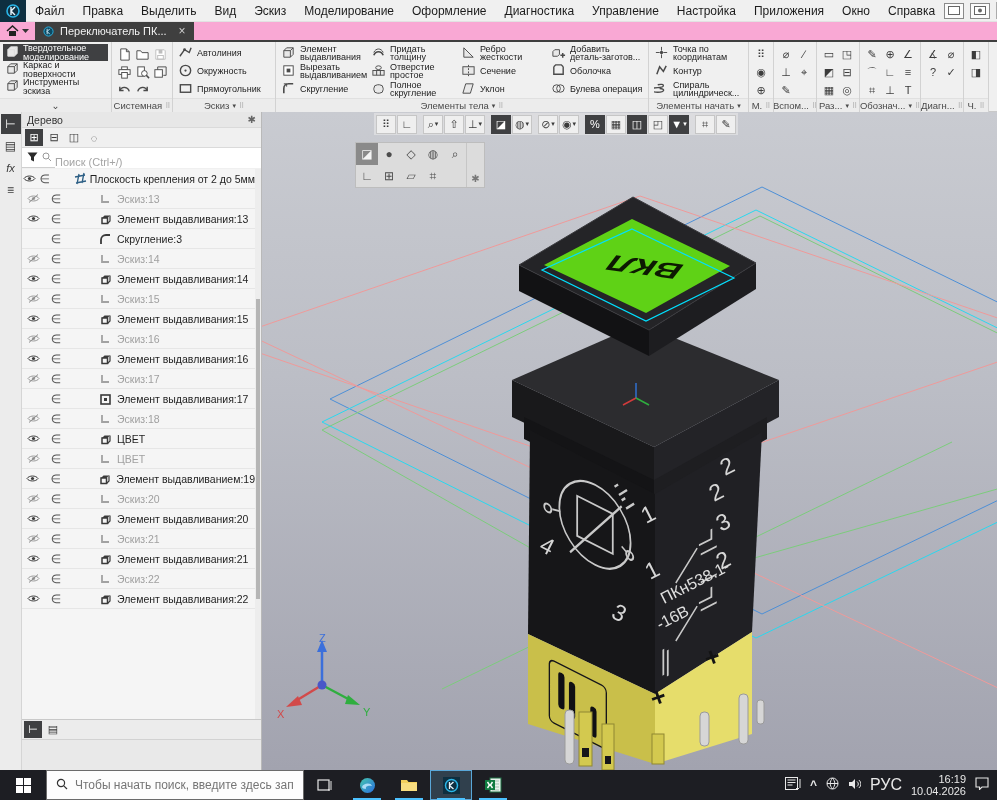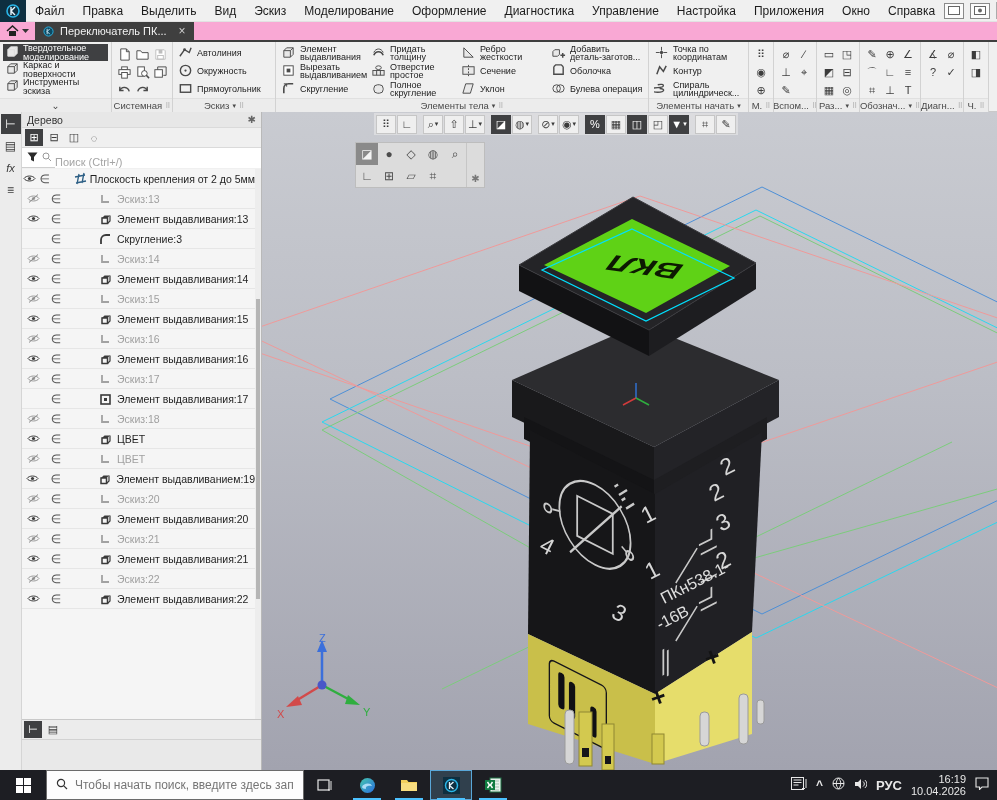--- a/index.html
+++ b/index.html
@@ -91,21 +91,21 @@
   #taskbar { position:absolute; left:0; top:770px; width:997px; height:30px; background:#1d1e23; display:flex; align-items:stretch; color:#e8e8e8; }
   #start-btn { width:46px; display:flex; align-items:center; justify-content:center; }
   #tb-search { width:258px; background:#fdfdfd; display:flex; align-items:center; gap:7px; padding:0 9px; border:1px solid #6b6b6b; }
   #tb-search span.mag { color:#333; }
   #tb-search input { border:none; outline:none; width:100%; font-size:12px; color:#333; background:transparent; font-family:"Liberation Sans",sans-serif; }
   .tb-app { width:42px; display:flex; align-items:center; justify-content:center; position:relative; }
   .tb-app.running::after { content:""; position:absolute; left:7px; right:7px; bottom:0; height:2px; background:#4cc2ff; }
   .tb-app.focused { background:#30404d; box-shadow:inset 0 0 0 1px #59a7d8; }
   #tray { margin-left:auto; display:flex; align-items:center; gap:9px; padding-right:8px; }
   .tray-ic { color:#e6e6e6; font-size:12px; }
-  #lang { font-size:13px;font-weight:bold; }
+  #lang { font-size:16px; }
   #clock { text-align:right; font-size:11px; line-height:12px; }
 
   svg text { font-family:"Liberation Sans",sans-serif; }
 </style>
 </head>
 <body>
 
 <div id="app">
 
   <div id="menubar">

